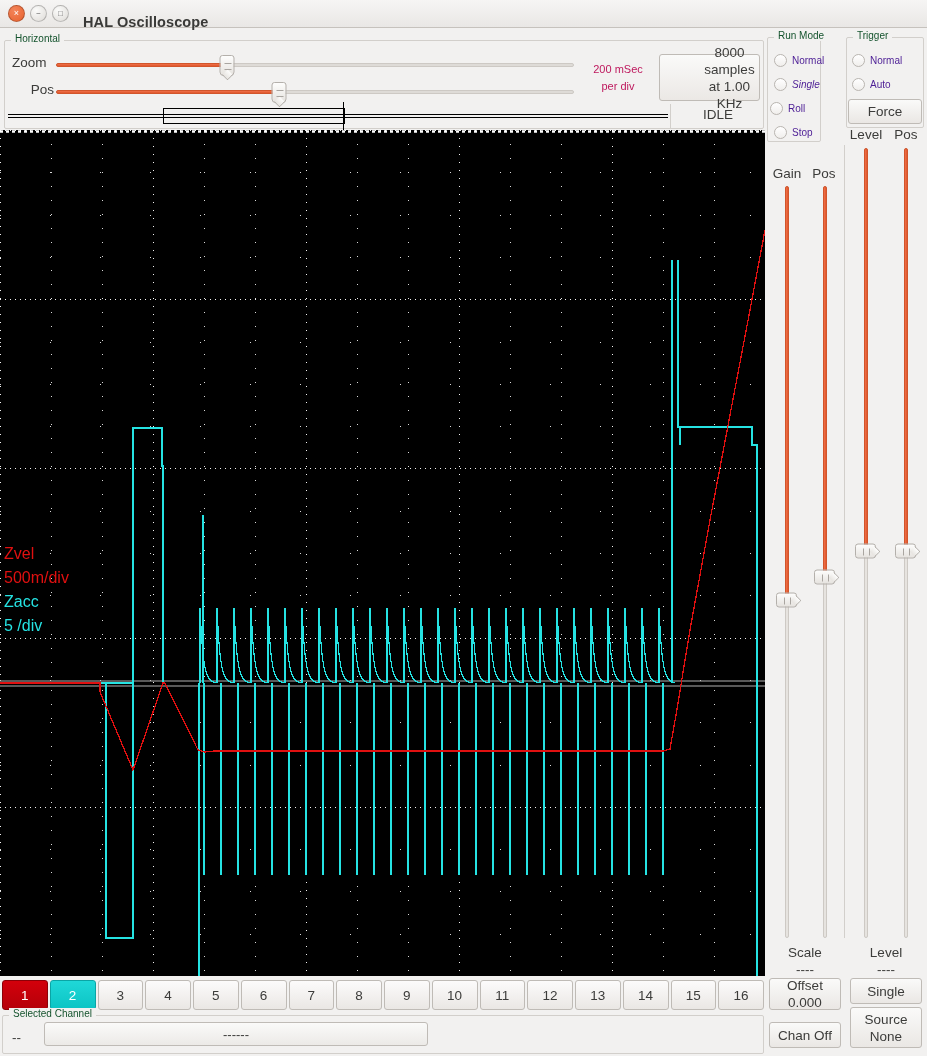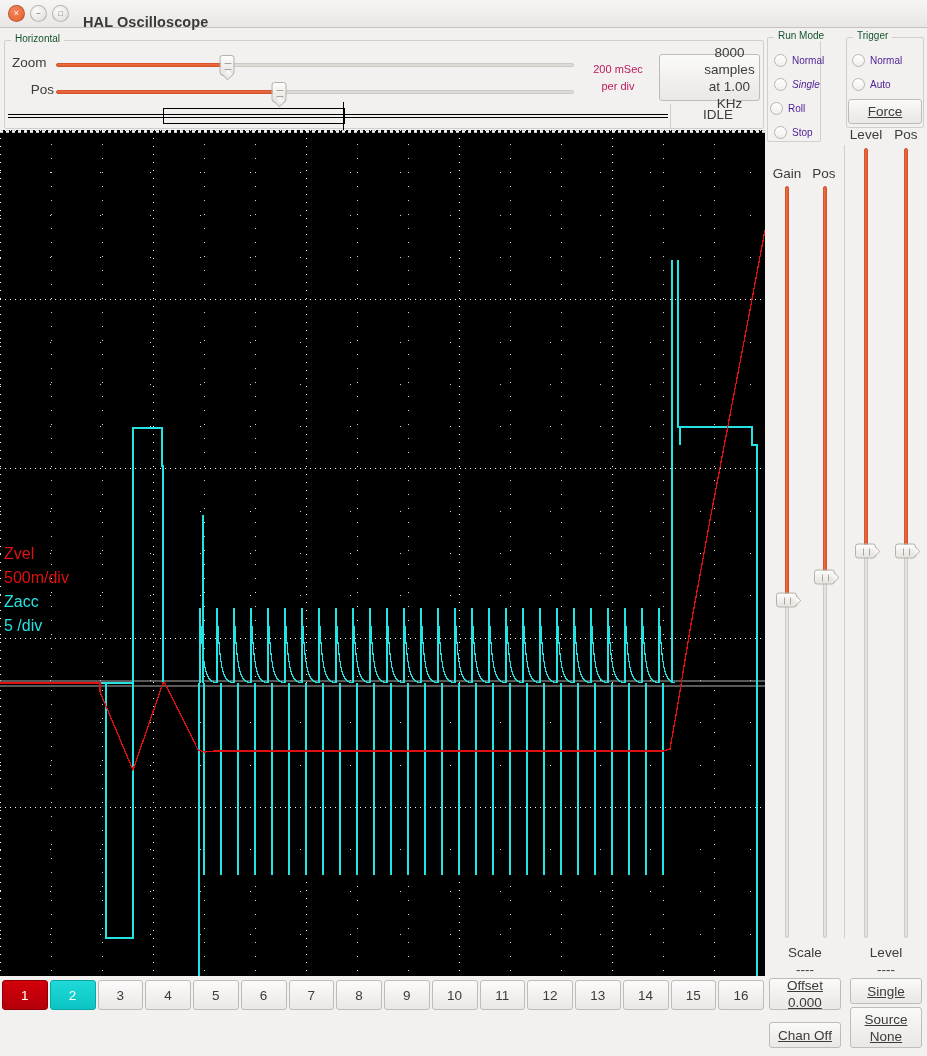--- a/index.html
+++ b/index.html
@@ -142,21 +142,21 @@
     border: 1px solid #b9b5b0; flex: none;
   }
   .radio .rl { font-size: 10px; color: #4c1d95; white-space: nowrap; }
 
   .btn {
     position: absolute;
     background: linear-gradient(to bottom, #fafaf9, #eae7e4);
     border: 1px solid #bfbbb6; border-radius: 3px;
     font-size: 13.5px; color: #3c3c3a;
     display: flex; flex-direction: column; align-items: center; justify-content: center;
-    line-height: 17px; text-align: center; text-decoration: underline;
+    line-height: 17px; text-align: center;
   }
 
   .cap {
     position: absolute; font-size: 13.5px; color: #3c3c3a; text-align: center;
     white-space: nowrap;
   }
 
   
   .vslider { position: absolute; width: 26px; }
   .vslider .vtrough {
@@ -432,14 +432,20 @@
       <div class="chbtn">9</div>
       <div class="chbtn">10</div>
       <div class="chbtn">11</div>
       <div class="chbtn">12</div>
       <div class="chbtn">13</div>
       <div class="chbtn">14</div>
       <div class="chbtn">15</div>
       <div class="chbtn">16</div>
     </div>
 
+  <div class="grp" id="selchan">
+    <div class="frame"></div>
+    <div class="glabel">Selected Channel</div>
+    <div class="dashlbl">--</div>
+    <div class="wide">------</div>
+  </div>
 
 </div>
 
 </body></html>

